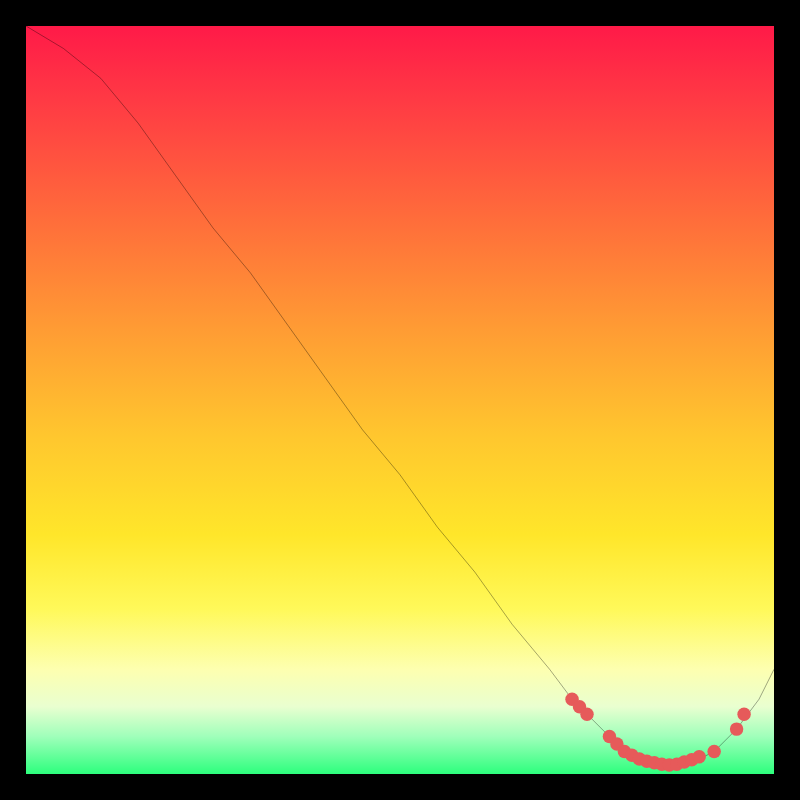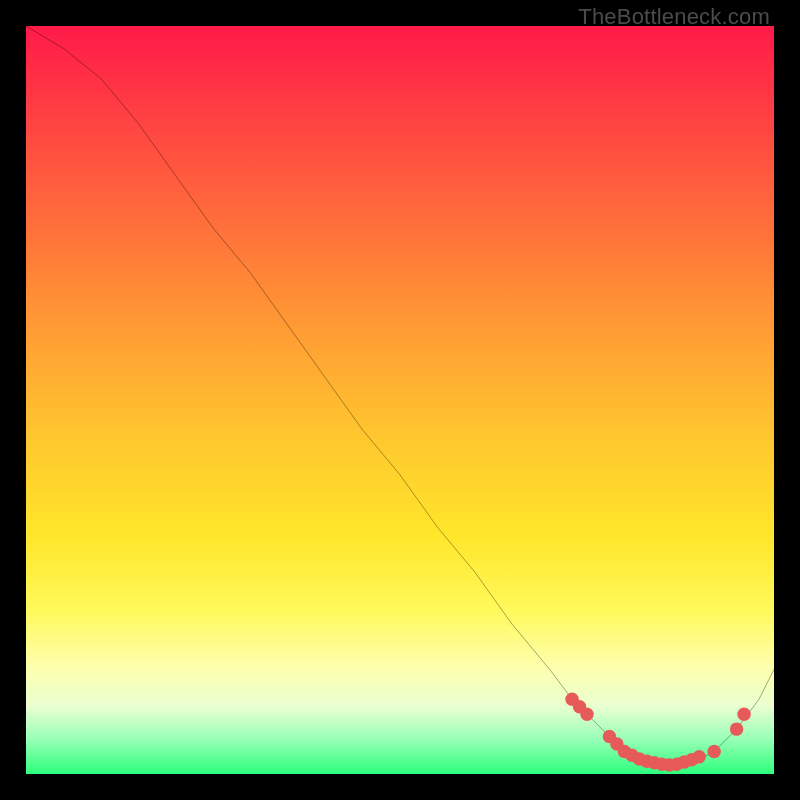--- a/index.html
+++ b/index.html
@@ -55,21 +55,20 @@
     width: 748px;
     height: 748px;
     overflow: visible;
   }
 </style>
 </head>
 <body>
 
 <div class="frame">
 
-  <span class="watermark">TheBottleneck.com</span>
 
   <div class="plot">
     <svg class="curve" viewBox="0 0 100 100" preserveAspectRatio="none">
       <path id="curve-path" fill="none" stroke="#000" stroke-width="0.35" vector-effect="non-scaling-stroke" d="M0.00 0.00 L5.00 3.00 L10.00 7.00 L15.00 13.00 L20.00 20.00 L25.00 27.00 L30.00 33.00 L35.00 40.00 L40.00 47.00 L45.00 54.00 L50.00 60.00 L55.00 67.00 L60.00 73.00 L65.00 80.00 L70.00 86.00 L73.00 90.00 L75.00 92.00 L78.00 95.00 L80.00 97.00 L82.00 98.00 L85.00 99.00 L88.00 99.00 L90.00 98.00 L92.00 97.00 L95.00 94.00 L98.00 90.00 L100.00 86.00"></path>
       <g id="markers">
           <circle cx="73.00" cy="90.00" r="0.9" fill="#e65a5a"></circle>
           <circle cx="74.00" cy="91.00" r="0.9" fill="#e65a5a"></circle>
           <circle cx="75.00" cy="92.00" r="0.9" fill="#e65a5a"></circle>
           <circle cx="78.00" cy="95.00" r="0.9" fill="#e65a5a"></circle>
           <circle cx="79.00" cy="96.00" r="0.9" fill="#e65a5a"></circle>

